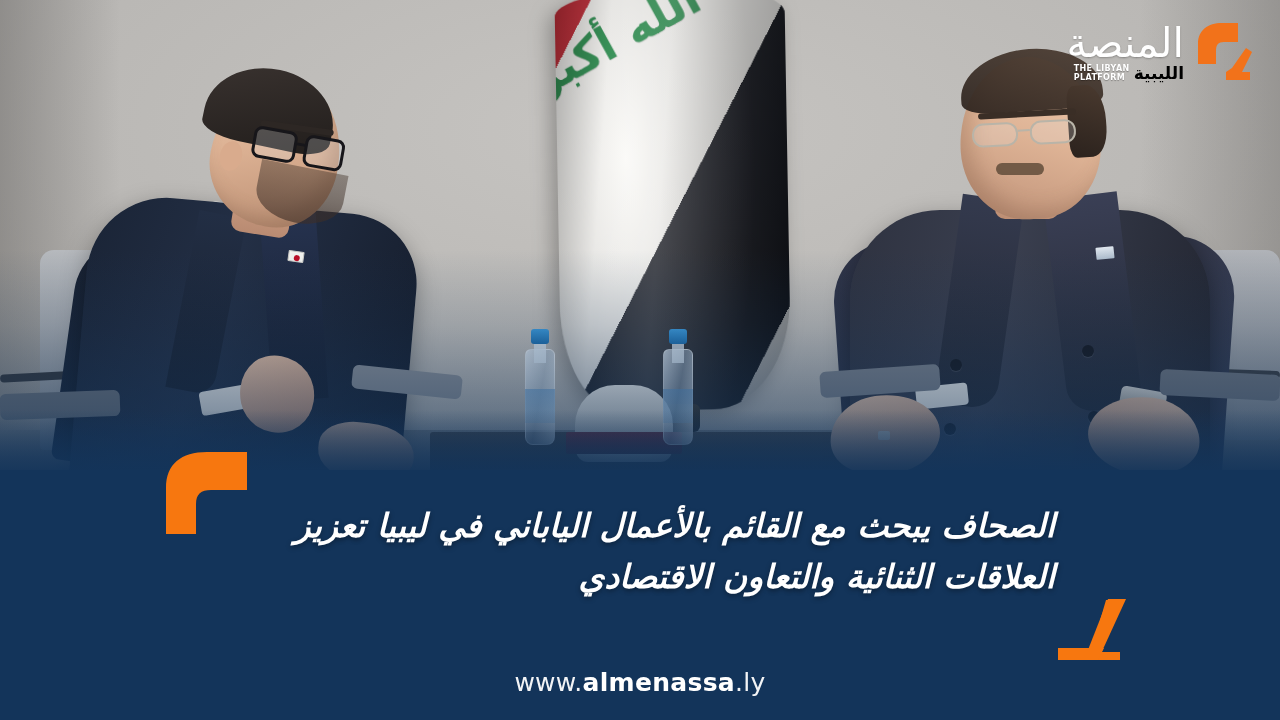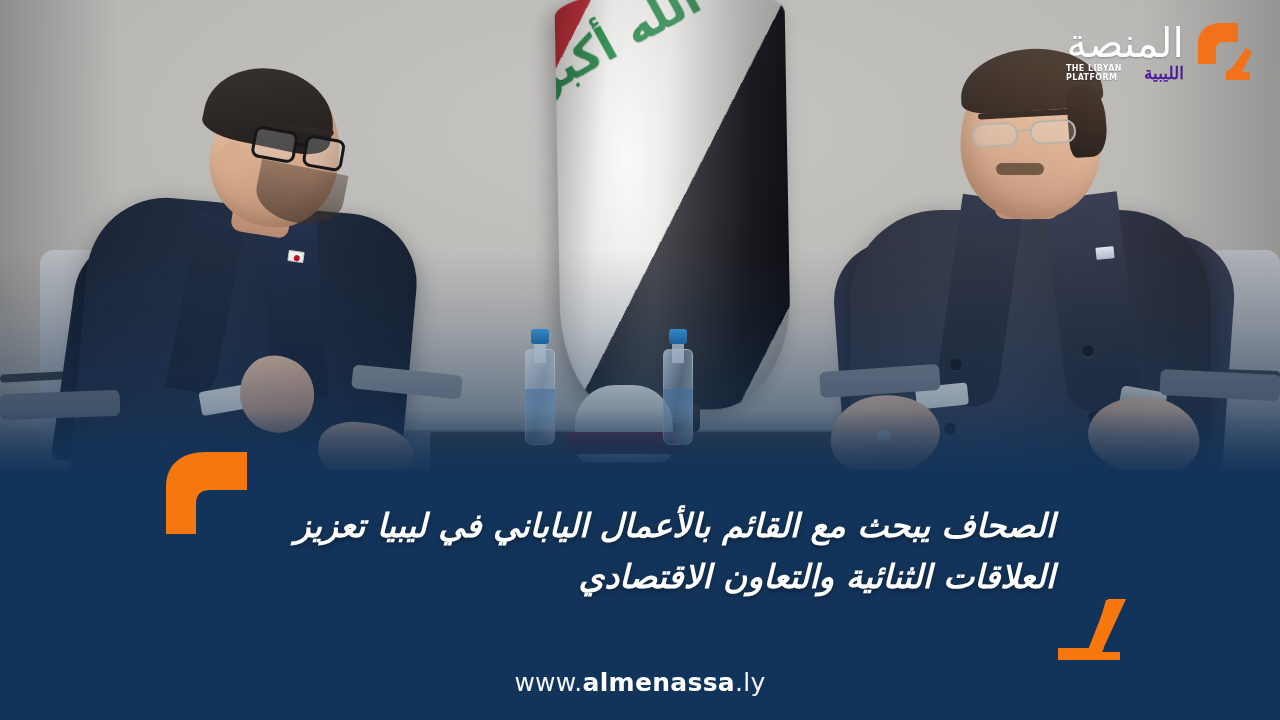--- a/index.html
+++ b/index.html
@@ -449,31 +449,30 @@
   .brand-text{
     display:flex; flex-direction:column; align-items:flex-end;
     margin-top:10px; margin-right:4px;
   }
   .brand-main{
     color:#ffffff; font-size:41px; font-weight:normal; line-height:.95;
     direction:rtl; letter-spacing:-1px;
     text-shadow:0 1px 2px rgba(0,0,0,.25);
   }
   .brand-sub-row{
-    display:flex; align-items:center; gap:22px; margin-top:2px;
+    display:flex; align-items:center; gap:4px; margin-top:2px;
   }
   .brand-en{
     color:#ffffff; font-size:8px; line-height:1.1; font-weight:bold;
     letter-spacing:.4px; text-align:left;
     text-shadow:0 1px 1px rgba(0,0,0,.3);
   }
   .brand-ar2{
-    color:#4c1d95; font-size:17px; font-weight:bold; direction:rtl;
+    color:#000000; font-size:17px; font-weight:bold; direction:rtl;
     line-height:1;
-    font-family:Liberation Serif, serif;
   }
   .brand-mark{
     position:relative; width:76px; height:72px; margin-top:4px;
   }
 
   
   .quote-open{
     position:absolute; left:163px; top:450px;
     width:86px; height:84px;
   }

